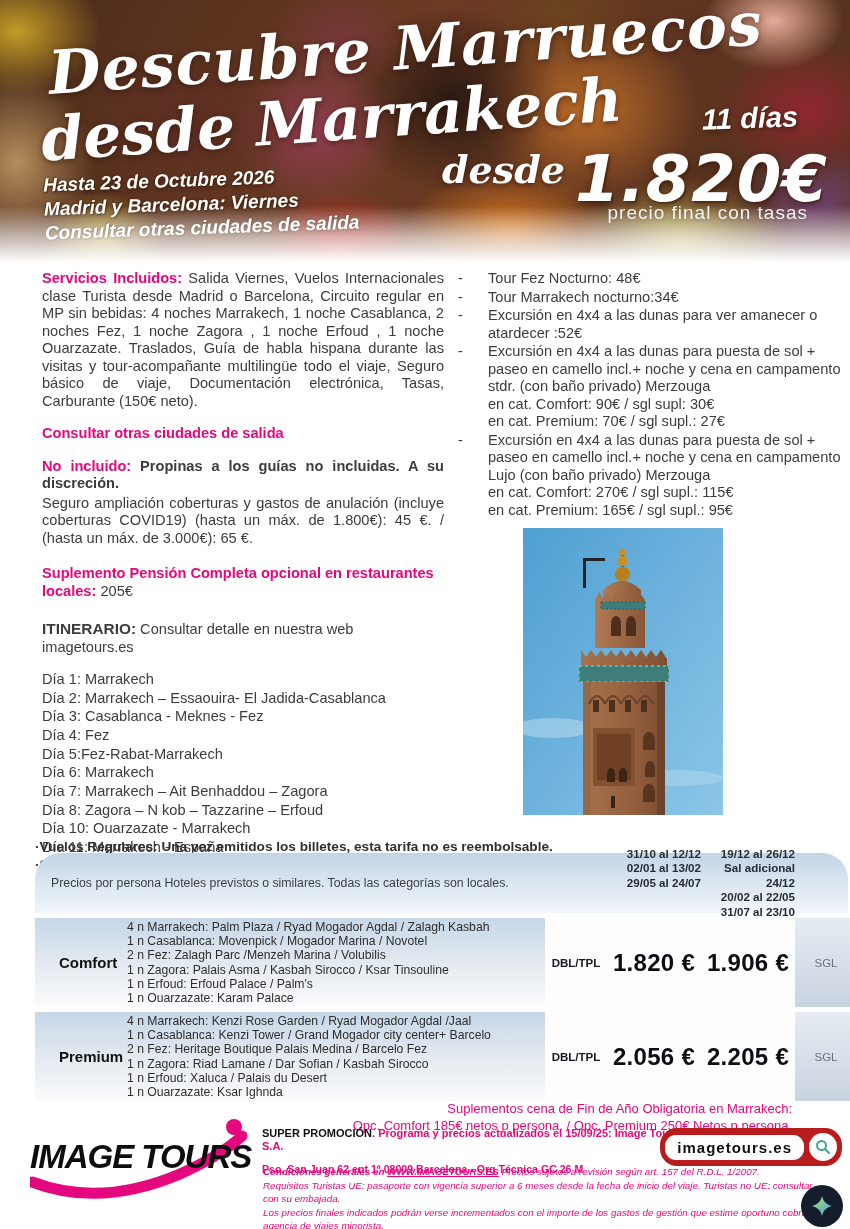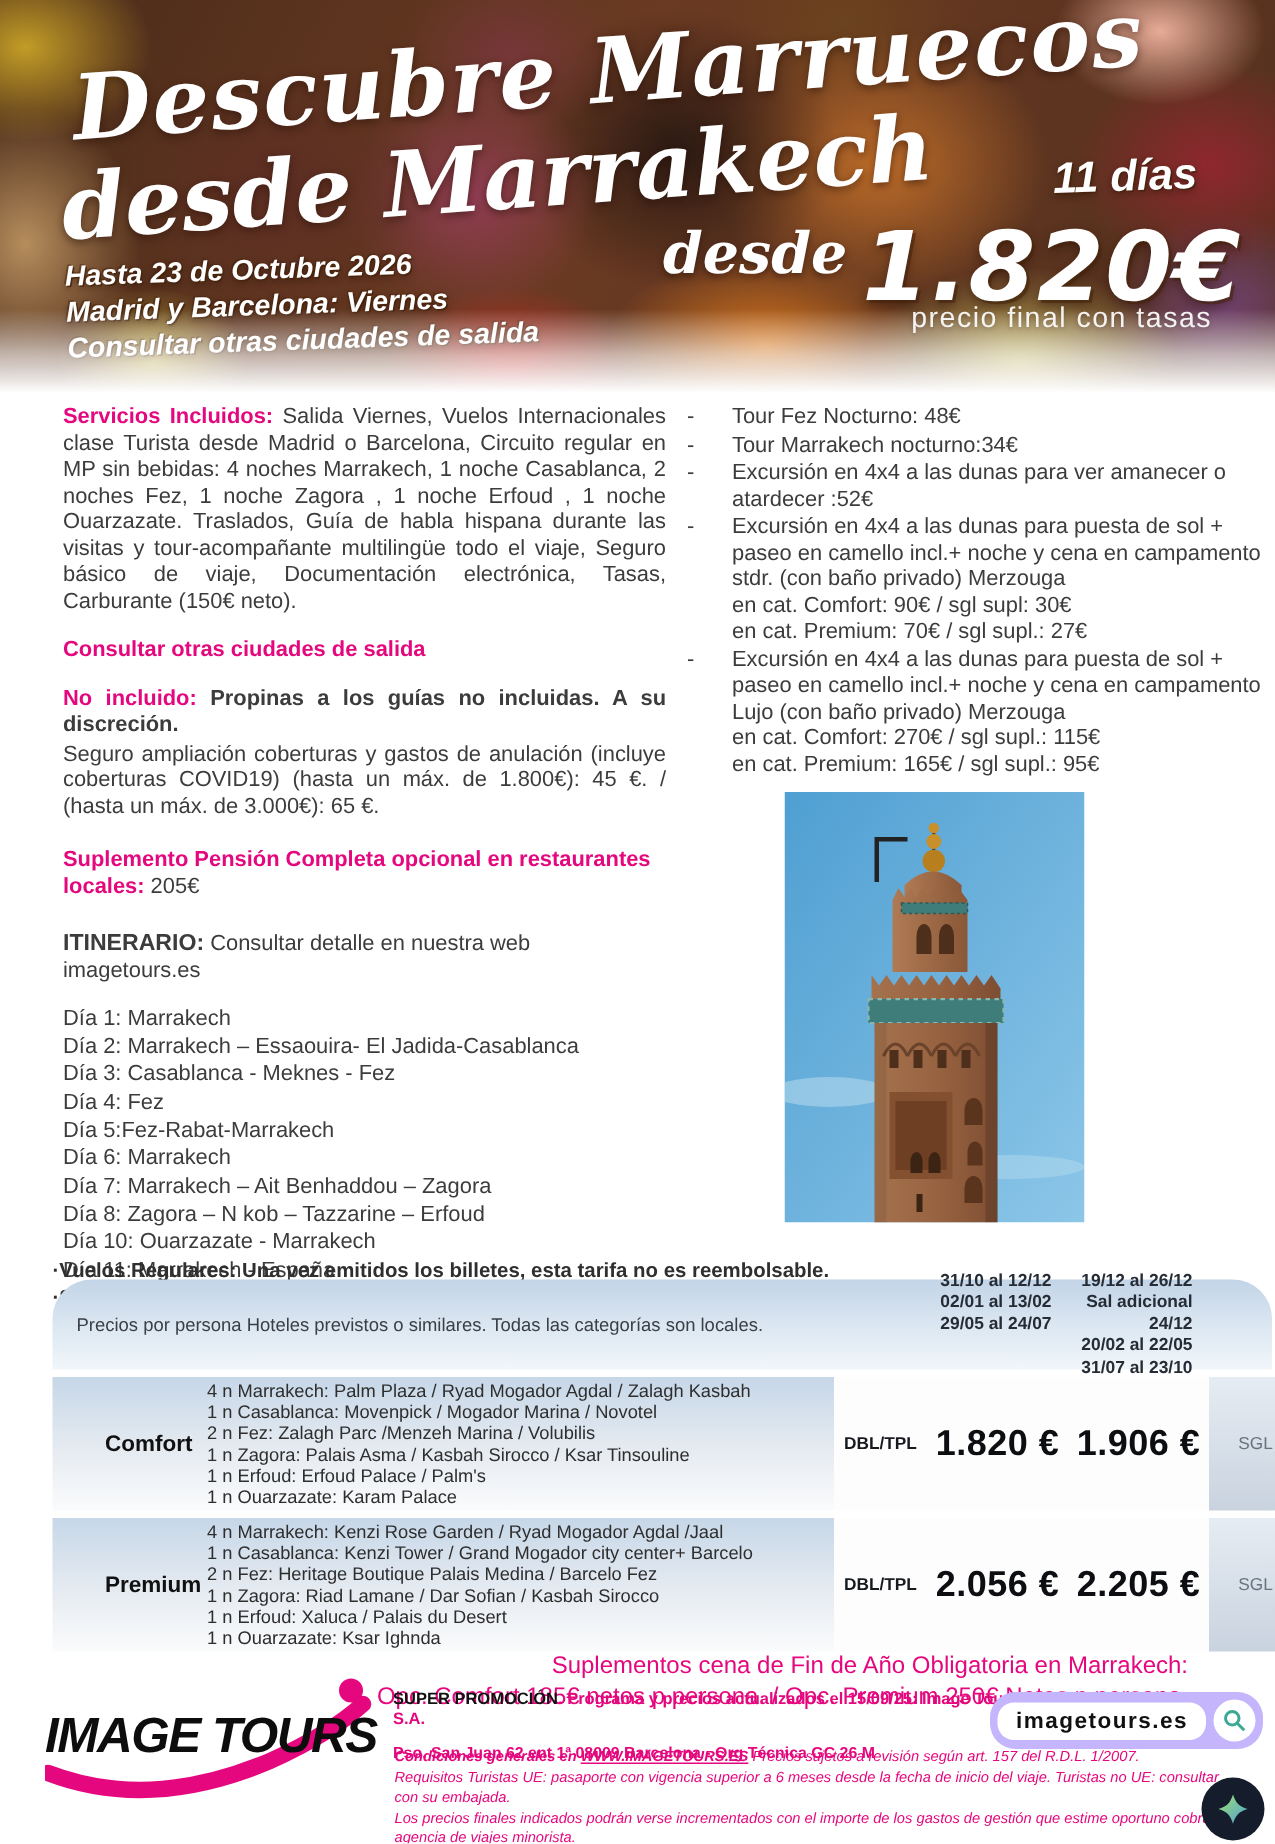--- a/index.html
+++ b/index.html
@@ -74,44 +74,44 @@
   .ptable { position:absolute; left:35px; top:853px; width:813px; }
   .pt-head { height:60px; border-radius:26px 26px 0 0; display:flex; align-items:center;
     background:linear-gradient(180deg,#c2d4e7 0%, #dde8f2 55%, #f1f6fa 100%); margin-bottom:5px; }
   .pt-note { flex:1; padding-left:16px; font-size:12.3px; color:#3a3f46; }
   .pt-dates { display:flex; margin-right:53px; text-align:right; font-weight:bold; font-size:11.6px;
     color:#262c35; line-height:1.25; }
   .pt-dates > div { width:94px; white-space:pre-line; }
   .pt-row { position:relative; height:89px; margin-bottom:5px;
     background:linear-gradient(180deg,#c6d7e8 0%, #e6ebf1 55%, #fafbfc 100%); display:flex; }
   .pt-cat { flex:0 0 92px; display:flex; align-items:center; padding-left:24px;
-    font-weight:bold; font-size:15px; color:#111;margin-left:11px; }
+    font-weight:bold; font-size:15px; color:#111; }
   .pt-hotels { flex:0 0 418px; display:flex; align-items:center; font-size:12.2px; line-height:1.17;
     color:#2e2e2e; white-space:pre-line; }
   .pt-prices { flex:0 0 250px; display:flex; flex-direction:row; }
   .pt-sub { flex:1; display:grid; grid-template-columns:62px 94px 94px; align-items:center; }
   .pt-sub.dbl { background:#fdfdfe; font-weight:bold; }
   .pt-sub.sgl { background:linear-gradient(180deg,#e6ecf3 0%, #c9d3df 100%); color:#3a4048; }
   .pt-lab { text-align:center; font-size:11.5px; }
   .pt-sub.dbl .pt-lab { color:#16191e; }
   .pt-sub.sgl .pt-lab { color:#6a7280; }
   .pt-val { text-align:center; font-size:24px; letter-spacing:.3px; }
   .pt-sub.dbl .pt-val { color:#0c0e11; }
 
   
   .ny-note { position:absolute; right:58px; top:1101px; text-align:right;
-    font-size:16px; line-height:1.3; color:#e5077e; }
+    font-size:13px; line-height:1.3; color:#e5077e; }
   .logo { position:absolute; left:30px; top:1116px; width:232px; height:88px; }
   .logo svg { display:block; width:100%; height:100%; }
   .promo { position:absolute; left:262px; top:1127px; width:430px; font-size:11px; line-height:1.2; }
   .promo .l1 { margin-bottom:10px; }
   .promo .black { color:#111; font-weight:bold; }
   .promo .mag { color:#e5077e; font-weight:bold; }
   .addr { color:#e5077e; font-weight:bold; font-size:10.6px; }
-  .site-pill { position:absolute; right:8px; top:1128px; background:#c4b5fd; border:none;
+  .site-pill { position:absolute; right:8px; top:1128px; background:#b91c1c; border:none;
     border-radius:17px; padding:5px; display:flex; align-items:center; gap:5px; cursor:pointer; }
   .site-pill .label { background:#fff; border-radius:11px; padding:4px 12px;
     font-weight:bold; font-size:15px; letter-spacing:1px; color:#111;
     font-family:"Liberation Sans", sans-serif; }
   .site-pill .lens { background:#fff; border-radius:50%; width:28px; height:28px;
     display:flex; align-items:center; justify-content:center; }
   .legal { position:absolute; left:263px; top:1165px; width:560px; font-size:9.8px;
     line-height:1.38; color:#e5077e; font-style:italic; }
   .legal .lb { font-weight:bold; font-style:italic; }
   .legal a { color:#e5077e; font-weight:bold; text-decoration:underline; font-style:italic; }

